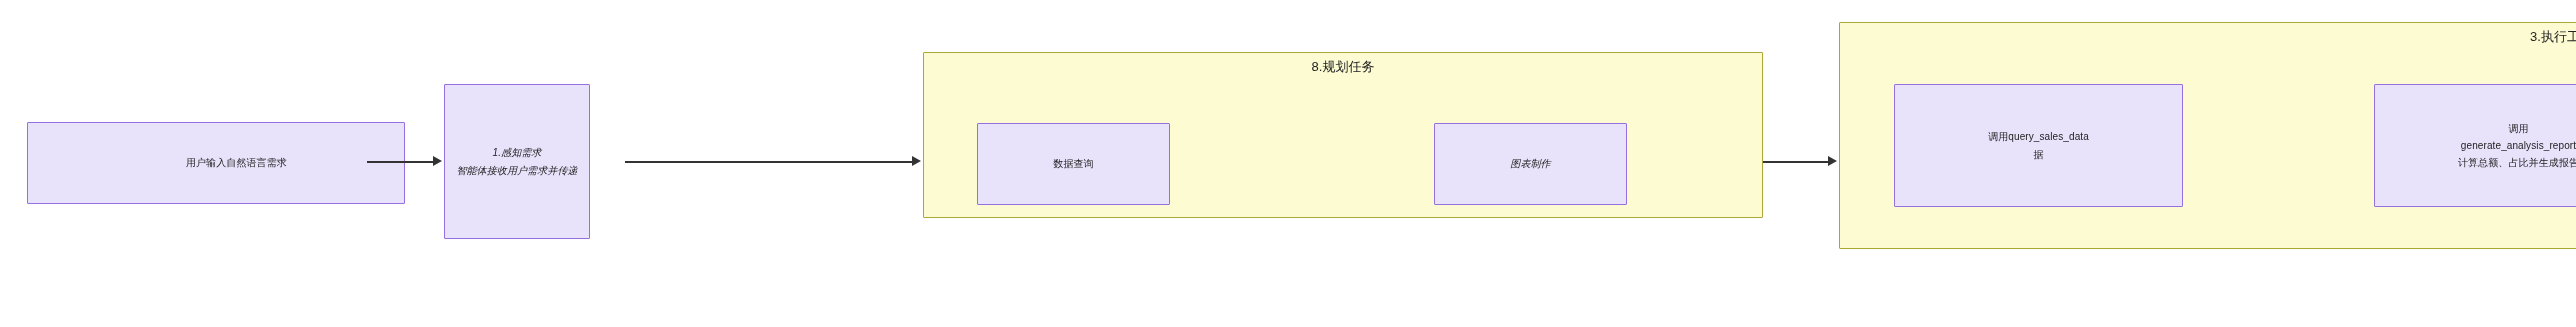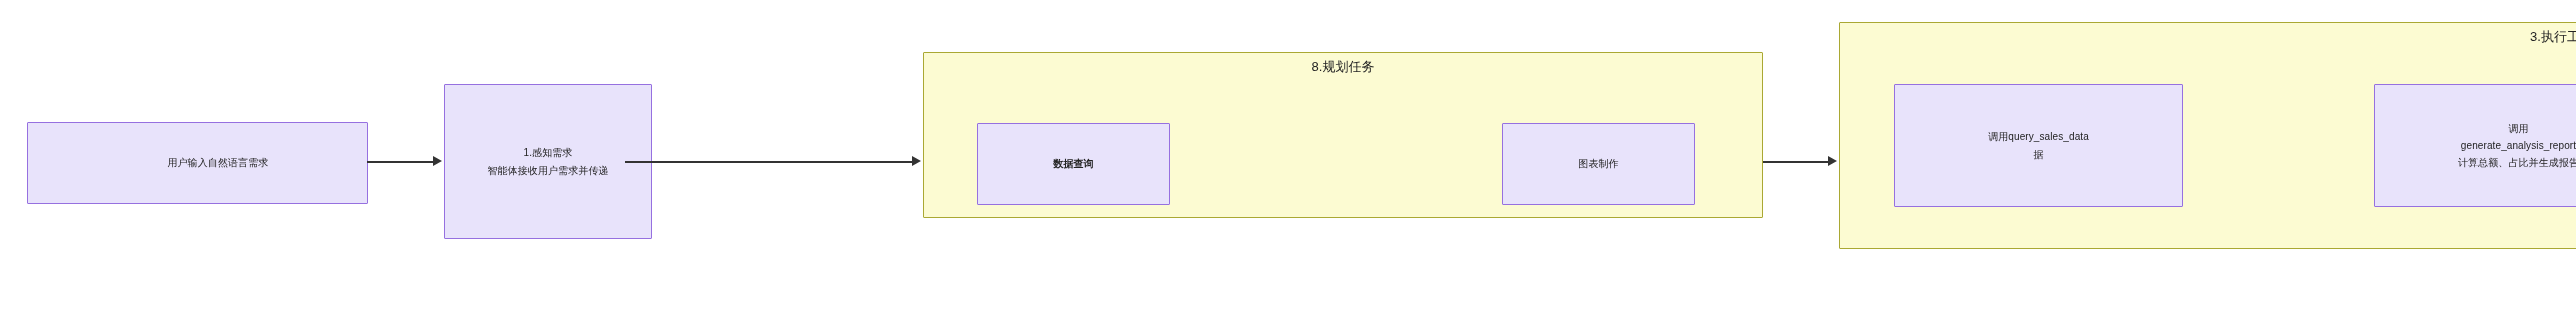--- a/index.html
+++ b/index.html
@@ -77,51 +77,51 @@
     border-top: 5.7px solid transparent;
     border-bottom: 5.7px solid transparent;
     border-left: 9.8px solid #333333;
   }
 </style>
 </head>
 <body>
 
 <div id="canvas">
 
-  <div class="node" id="node-user-input" style="left:27px; top:122px; width:341px; height:82px;padding-left:46px;">
+  <div class="node" id="node-user-input" style="left:27px; top:122px; width:378px; height:82px;padding-left:46px;">
     <span class="lines">
       <span>用户输入自然语言需求</span>
     </span>
   </div>
 
   <div class="edge" style="left:367px; top:161px; width:67px;"></div>
   <div class="arrowhead" style="left:433px; top:156px;"></div>
 
-  <div class="node" id="node-perceive" style="left:444px; top:84px; width:208px; height:155px;">
+  <div class="node" id="node-perceive" style="left:444px; top:84px; width:146px; height:155px;font-style:italic;">
     <span class="lines">
       <span>1.感知需求</span>
       <span>智能体接收用户需求并传递</span>
     </span>
   </div>
 
   <div class="edge" style="left:625px; top:161px; width:289px;"></div>
   <div class="arrowhead" style="left:912px; top:156px;"></div>
 
   <div class="subgraph" id="subgraph-plan" style="left:923px; top:52px; width:840px; height:166px;">
     <div class="subgraph-title">8.规划任务</div>
   </div>
 
-  <div class="node" id="node-c1" style="left:977px; top:123px; width:193px; height:82px;font-weight:bold;">
+  <div class="node" id="node-c1" style="left:977px; top:123px; width:193px; height:82px;">
     <span class="lines">
       <span>数据查询</span>
     </span>
   </div>
 
 
-  <div class="node" id="node-c3" style="left:1502px; top:123px; width:193px; height:82px;">
+  <div class="node" id="node-c3" style="left:1434px; top:123px; width:193px; height:82px;font-style:italic;">
     <span class="lines">
       <span>图表制作</span>
     </span>
   </div>
 
   <div class="edge" style="left:1763px; top:161px; width:66px;"></div>
   <div class="arrowhead" style="left:1828px; top:156px;"></div>
 
   <div class="subgraph" id="subgraph-exec" style="left:1839px; top:21.6px; width:1445px; height:227px;">
     <div class="subgraph-title">3.执行工具</div>

